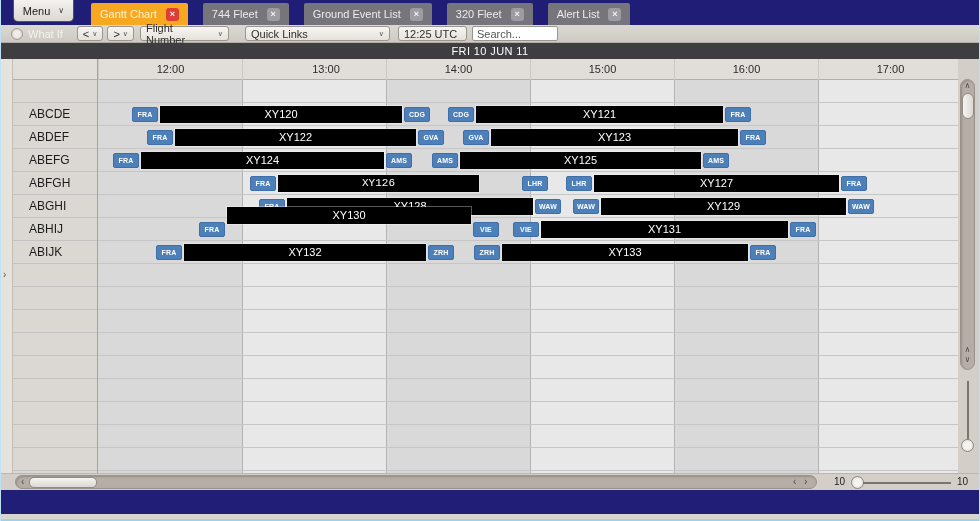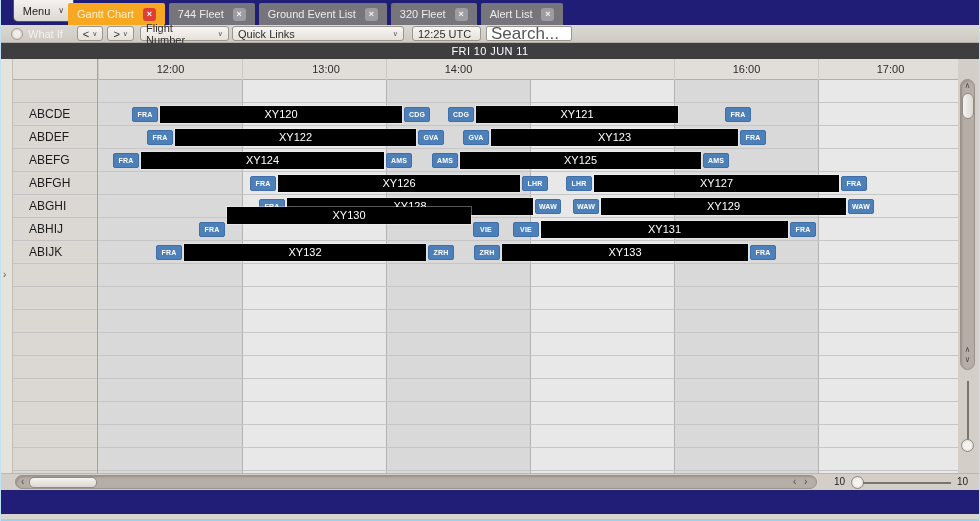--- a/index.html
+++ b/index.html
@@ -6,41 +6,41 @@
   .window{position:relative;width:980px;height:521px;overflow:hidden;
     font-family:"Liberation Sans",sans-serif;background:#d6d2cb;
     border-left:1px solid #bfe0f5;border-right:1px solid #bfe0f5;box-sizing:border-box;}
   
   .tabbar{position:absolute;left:0;top:0;width:100%;height:25px;background:#201d76;}
   .menu-btn{position:absolute;left:12px;top:0;width:61px;height:22px;
     background:linear-gradient(#f4f2ef,#dcd8d2);border:1px solid #55524c;border-top:none;
     border-radius:0 0 5px 5px;display:flex;align-items:center;justify-content:center;
     gap:8px;font-size:11px;color:#222;box-sizing:border-box;cursor:default;}
   .menu-btn .chev{font-size:8px;color:#444;}
-  .tabs{position:absolute;left:67px;top:3px;display:flex;gap:4px;}
+  .tabs{position:absolute;left:90px;top:3px;display:flex;gap:15px;}
   .tab{height:22px;display:flex;align-items:center;padding:0 9px;gap:9px;
     background:#76757c;color:#ececec;font-size:11px;border-radius:2px 2px 0 0;cursor:default;}
   .tab.active{background:#f7a820;color:#fff3cd;}
   .tab-x{width:13px;height:13px;border-radius:3px;background:#9d9ca2;color:#f4f4f4;
     font-size:9px;line-height:13px;text-align:center;font-weight:bold;}
   .tab.active .tab-x{background:#dd3e35;color:#fff;}
   
   .toolbar{position:absolute;left:0;top:25px;width:100%;height:18px;
     background:linear-gradient(#dbd8d2,#cecac3);border-bottom:1px solid #b3afa8;
     display:flex;align-items:center;font-size:11px;box-sizing:border-box;}
   .radio{width:12px;height:12px;border-radius:50%;margin-left:10px;
     background:radial-gradient(#f1eeea 40%,#c9c5bf);border:1px solid #a19b93;box-sizing:border-box;}
   .whatif{margin-left:5px;color:#f4f2ee;}
   .tbtn{height:15px;border:1px solid #9b968e;border-radius:3px;
     background:linear-gradient(#f8f6f3,#e5e1db);display:flex;align-items:center;
     padding:0 5px;gap:3px;color:#2e2e2e;box-sizing:border-box;cursor:default;}
   .tbtn .chev{font-size:7px;color:#555;}
   .dd{justify-content:space-between;}
   .search{height:15px;width:86px;margin-left:5px;border:1px solid #9b968e;border-radius:2px;
-    background:#fff;font-size:17px;padding:0 4px;box-sizing:border-box;
+    background:#fff;font-size:11px;padding:0 4px;box-sizing:border-box;
     font-family:"Liberation Sans",sans-serif;color:#333;}
   .search::placeholder{color:#555;}
   
   .datebar{position:absolute;left:0;top:43px;width:100%;height:16px;background:#3e3e40;
     color:#fff;font-size:11px;line-height:16px;text-align:center;letter-spacing:.4px;}
   
   .main{position:absolute;left:0;top:59px;width:100%;height:414px;background:#d3cfc8;}
   .collapse-strip{position:absolute;left:0;top:0;bottom:0;width:12px;background:#e6e3dd;
     border-right:1px solid #c2beb7;box-sizing:border-box;}
   .collapse-strip .gl{position:absolute;top:210px;left:2px;font-size:10px;color:#555;}
@@ -141,21 +141,21 @@
       <span class="chev">∨</span>
     </div>
     <div class="tbtn" style="margin-left:4px;">
       <span>&gt;</span>
       <span class="chev">∨</span>
     </div>
     <div class="tbtn dd" style="margin-left:6px;width:89px;">
       <span>Flight Number</span>
       <span class="chev">∨</span>
     </div>
-    <div class="tbtn dd" style="margin-left:3px;width:172px;">
+    <div class="tbtn dd" style="margin-left:16px;width:145px;">
       <span>Quick Links</span>
       <span class="chev">∨</span>
     </div>
     <div class="tbtn" style="margin-left:8px;width:69px;justify-content:flex-start;">
       <span>12:25 UTC</span>
     </div>
     <input class="search" type="text" placeholder="Search..." style="">
   </div>
 
   <div class="datebar">FRI 10 JUN 11</div>
@@ -173,53 +173,54 @@
         <div class="row-label" style="top: 113px;">ABFGH</div>
         <div class="row-label" style="top: 136px;">ABGHI</div>
         <div class="row-label" style="top: 159px;">ABHIJ</div>
         <div class="row-label" style="top: 182px;">ABIJK</div>
       </div>
     <div class="chart">
       <div class="time-header">
           <div class="hour-label" style="left: 0px; width: 144px;">12:00</div>
           <div class="hour-label" style="left: 144px; width: 144px; padding-left: 23px;">13:00</div>
           <div class="hour-label" style="left: 288px; width: 144px;">14:00</div>
+          <div class="hour-label" style="left: 432px; width: 144px;">15:00</div>
           <div class="hour-label" style="left: 576px; width: 144px;">16:00</div>
           <div class="hour-label" style="left: 720px; width: 144px;">17:00</div>
         </div>
       <div class="cols">
           <div class="hour-col dark" style="left: 0px; width: 144px;"></div>
           <div class="hour-col light" style="left: 144px; width: 144px;"></div>
           <div class="hour-col dark" style="left: 288px; width: 144px;"></div>
           <div class="hour-col light" style="left: 432px; width: 144px;"></div>
           <div class="hour-col dark" style="left: 576px; width: 144px;"></div>
           <div class="hour-col light" style="left: 720px; width: 144px;"></div>
         </div>
       <div class="rowlines"></div>
       <div class="bars">
           <div class="badge" style="left: 34px; top: 48px; width: 26px;">FRA</div>
           <div class="flight-bar" style="left: 62px; top: 47px; width: 242px;">XY120</div>
           <div class="badge" style="left: 306px; top: 48px; width: 26px;">CDG</div>
           <div class="badge" style="left: 350px; top: 48px; width: 26px;">CDG</div>
-          <div class="flight-bar" style="left: 378px; top: 47px; width: 202px;">XY121</div>
+          <div class="flight-bar" style="left: 378px; top: 47px; width: 247px;">XY121</div>
           <div class="badge" style="left: 627px; top: 48px; width: 26px;">FRA</div>
           <div class="badge" style="left: 49px; top: 71px; width: 26px;">FRA</div>
           <div class="flight-bar" style="left: 77px; top: 70px; width: 241px;">XY122</div>
           <div class="badge" style="left: 320px; top: 71px; width: 26px;">GVA</div>
           <div class="badge" style="left: 365px; top: 71px; width: 26px;">GVA</div>
           <div class="flight-bar" style="left: 393px; top: 70px; width: 247px;">XY123</div>
           <div class="badge" style="left: 642px; top: 71px; width: 26px;">FRA</div>
           <div class="badge" style="left: 15px; top: 94px; width: 26px;">FRA</div>
           <div class="flight-bar" style="left: 43px; top: 93px; width: 243px;">XY124</div>
           <div class="badge" style="left: 288px; top: 94px; width: 26px;">AMS</div>
           <div class="badge" style="left: 334px; top: 94px; width: 26px;">AMS</div>
           <div class="flight-bar" style="left: 362px; top: 93px; width: 241px;">XY125</div>
           <div class="badge" style="left: 605px; top: 94px; width: 26px;">AMS</div>
           <div class="badge" style="left: 152px; top: 117px; width: 26px;">FRA</div>
-          <div class="flight-bar" style="left: 180px; top: 116px; width: 242px;">XY126</div>
+          <div class="flight-bar" style="left: 180px; top: 116px; width: 201px; font-family: Liberation Mono, monospace;">XY126</div>
           <div class="badge" style="left: 424px; top: 117px; width: 26px;">LHR</div>
           <div class="badge" style="left: 468px; top: 117px; width: 26px;">LHR</div>
           <div class="flight-bar" style="left: 496px; top: 116px; width: 245px;">XY127</div>
           <div class="badge" style="left: 743px; top: 117px; width: 26px;">FRA</div>
           <div class="badge" style="left: 161px; top: 140px; width: 26px;">FRA</div>
           <div class="flight-bar" style="left: 189px; top: 139px; width: 246px;">XY128</div>
           <div class="badge" style="left: 437px; top: 140px; width: 26px;">WAW</div>
           <div class="badge" style="left: 475px; top: 140px; width: 26px;">WAW</div>
           <div class="flight-bar" style="left: 503px; top: 139px; width: 245px;">XY129</div>
           <div class="badge" style="left: 750px; top: 140px; width: 26px;">WAW</div>

